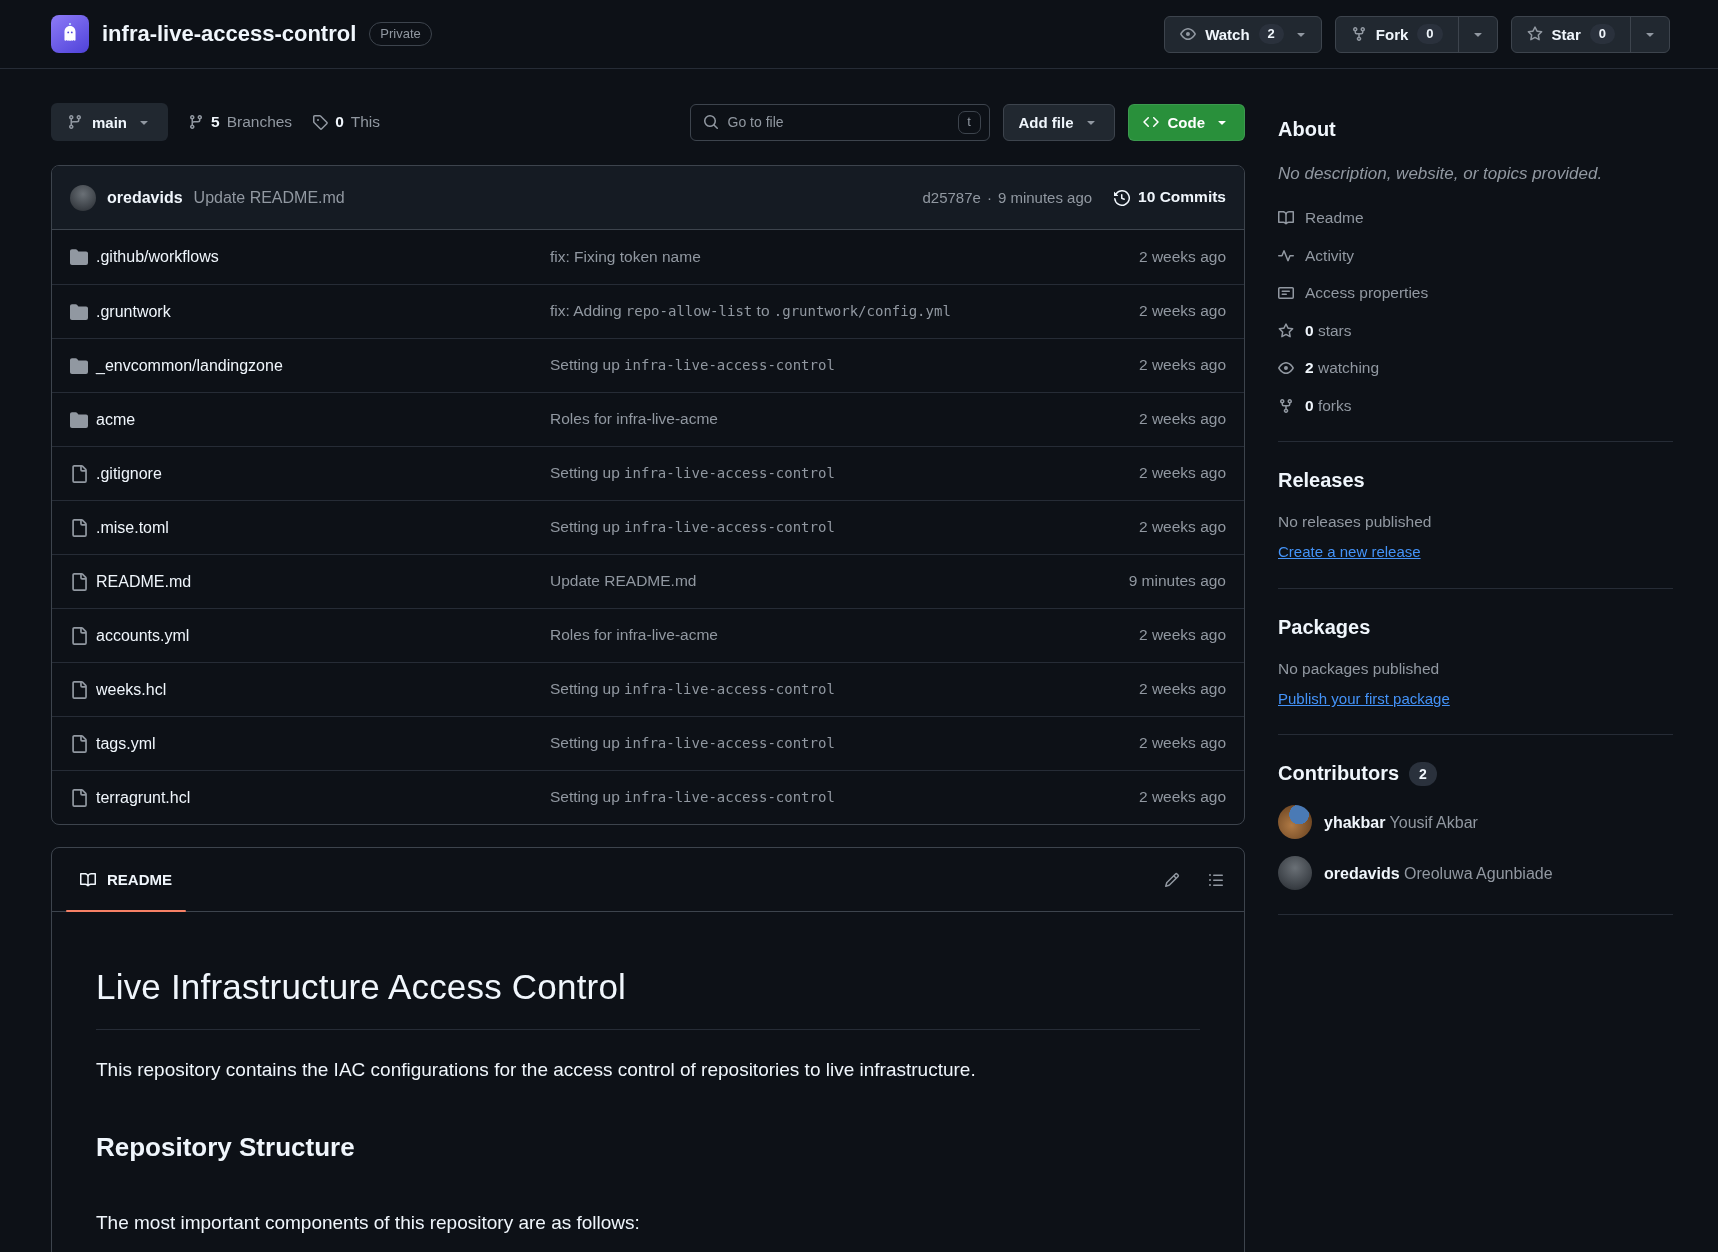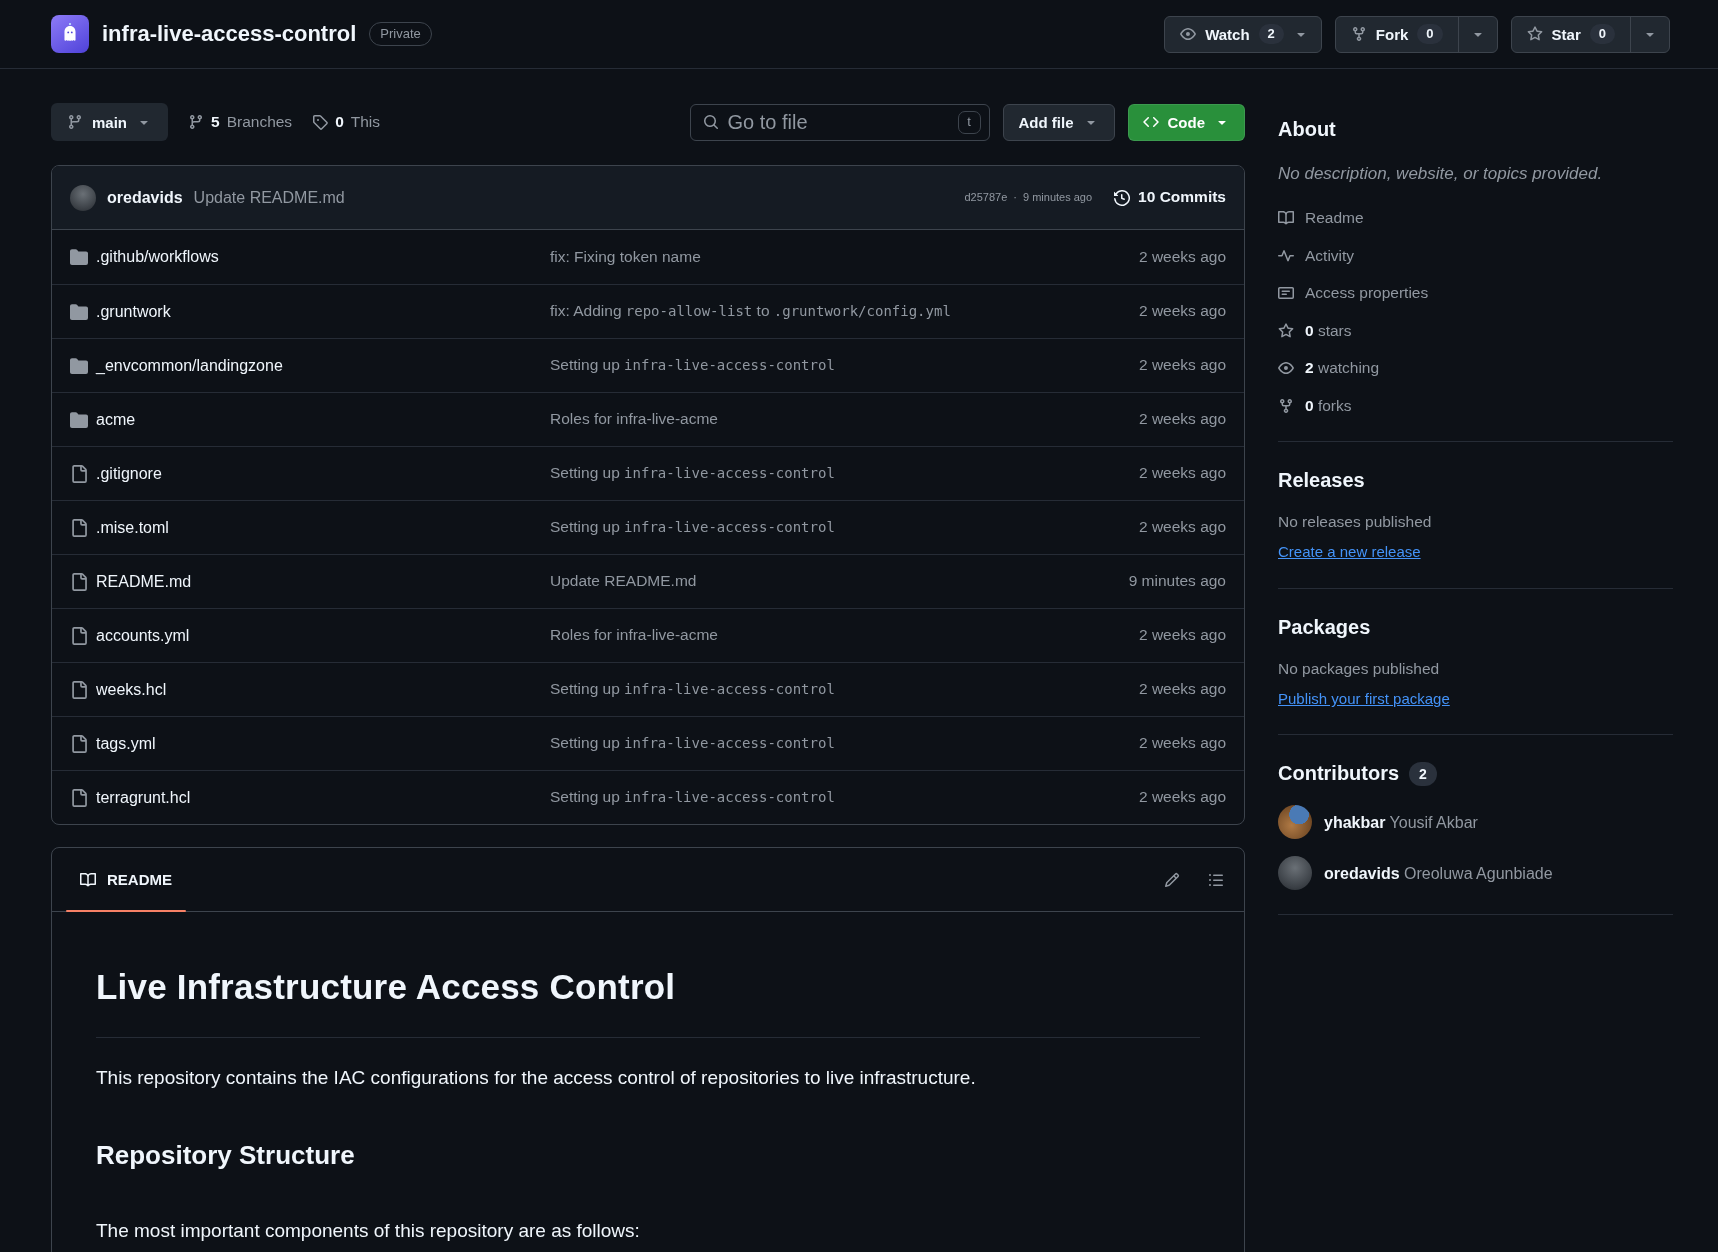--- a/index.html
+++ b/index.html
@@ -36,35 +36,35 @@
 
   
   .toolbar{display:flex;align-items:center;justify-content:space-between;margin-top:34px}
   .tb-left{display:flex;align-items:center;gap:20px}
   .branch-btn{display:flex;align-items:center;gap:9px;height:38px;padding:0 15px;background:var(--btn-bg);border:1px solid transparent;border-radius:6px;color:var(--fg);font:600 15px "Liberation Sans","DejaVu Sans",sans-serif;cursor:pointer}
   .branch-btn .octicon,.branch-btn .caret{color:var(--fg-muted)}
   .stat-link{display:flex;align-items:center;gap:7px;color:var(--fg-muted);font-size:15.5px}
   .stat-link b{color:var(--fg);font-weight:700}
   .tb-right{display:flex;align-items:center;gap:13px}
   .goto-input{display:flex;align-items:center;gap:9px;width:300px;height:37px;border:1px solid var(--card-border);border-radius:6px;padding:0 8px 0 12px;color:var(--fg-muted);cursor:text}
-  .goto-input .ph{flex:1;font-size:20px}
+  .goto-input .ph{flex:1;font-size:14px}
   .kbd{border:1px solid var(--card-border);border-radius:7px;min-width:23px;height:23px;display:flex;align-items:center;justify-content:center;font-size:13px;color:var(--fg-muted)}
   .add-file-btn{display:flex;align-items:center;gap:9px;height:37px;padding:0 15px;background:var(--btn-bg);border:1px solid var(--card-border);border-radius:6px;color:var(--fg);font:600 15px "Liberation Sans","DejaVu Sans",sans-serif;cursor:pointer}
   .add-file-btn .caret{color:var(--fg-muted)}
   .code-btn{display:flex;align-items:center;gap:9px;height:37px;padding:0 14px;background:var(--green);border:1px solid rgba(240,246,252,.1);border-radius:6px;color:#fff;font:600 15px "Liberation Sans","DejaVu Sans",sans-serif;cursor:pointer}
 
   
   .files-card{margin-top:24px;border:1px solid var(--card-border);border-radius:8px;overflow:hidden}
   .commit-bar{display:flex;align-items:center;justify-content:space-between;background:var(--bar-bg);height:64px;padding:0 18px;border-bottom:1px solid var(--card-border)}
   .cb-left{display:flex;align-items:center;gap:11px}
   .avatar-sm{width:26px;height:26px;border-radius:50%;background:radial-gradient(circle at 50% 35%,#6a7076,#3a3f45 70%,#23272c);cursor:pointer}
   .cb-author{font-weight:700;font-size:16px;cursor:pointer}
   .cb-msg{color:var(--fg-muted);font-size:16px;cursor:pointer}
   .cb-right{display:flex;align-items:center;gap:22px}
-  .cb-meta{color:var(--fg-muted);font-size:11px;display:flex;align-items:center;gap:6px}
+  .cb-meta{color:var(--fg-muted);font-size:15px;display:flex;align-items:center;gap:6px}
   .cb-hash{cursor:pointer}
   .cb-commits{display:flex;align-items:center;gap:8px;color:var(--fg);font-weight:600;font-size:15.5px;cursor:pointer}
   .cb-commits .octicon{color:var(--fg)}
   .file-row{display:grid;grid-template-columns:480px 1fr 170px;align-items:center;height:54px;padding:0 18px}
   .file-row + .file-row{border-top:1px solid var(--muted-border)}
   .name-cell{display:flex;align-items:center;gap:8px;min-width:0}
   .ficon{color:var(--fg-muted)}
   .ficon svg{width:18px;height:18px}
   .fname{color:var(--fg);font-size:16px}
   .fmsg{color:var(--fg-muted);font-size:15.5px;white-space:nowrap;overflow:hidden;text-overflow:ellipsis}
@@ -73,21 +73,21 @@
 
   
   .readme-card{margin-top:22px;border:1px solid var(--card-border);border-radius:8px;min-height:620px}
   .readme-header{display:flex;align-items:center;justify-content:space-between;height:64px;border-bottom:1px solid var(--card-border);padding:0 20px 0 10px}
   .readme-tab{position:relative;display:flex;align-items:center;gap:11px;height:100%;padding:0 18px;font-weight:600;font-size:15px;color:var(--fg);cursor:pointer}
   .readme-tab .octicon{color:var(--fg)}
   .readme-tab::after{content:"";position:absolute;left:4px;right:4px;bottom:-1px;height:2px;border-radius:2px;background:var(--orange)}
   .readme-actions{display:flex;align-items:center;gap:28px;color:var(--fg-muted)}
   .readme-actions .icon-btn{cursor:pointer;background:none;border:none;color:var(--fg-muted);padding:0}
   .readme-body{padding:50px 44px 40px}
-  .readme-title{margin:0 0 26px;font-size:35px;font-weight:700;letter-spacing:.2px;padding-bottom:24px;border-bottom:1px solid var(--muted-border)}
+  .readme-title{margin:0 0 26px;font-size:35px;font-weight:400;letter-spacing:.2px;padding-bottom:16px;border-bottom:1px solid var(--muted-border)}
   .readme-p{margin:0 0 46px;font-size:19px;color:var(--fg)}
   .readme-h2{margin:0 0 42px;font-size:26px;font-weight:700}
   .readme-p.last{margin-bottom:0}
 
   
   .sidebar{padding-top:46px}
   .sb-title{margin:0;font-size:20px;font-weight:700;display:flex;align-items:center}
   .sb-desc{font-style:italic;color:var(--fg-muted);font-size:17px;line-height:1.6;margin:16px 0 20px}
   .about-list{margin:0;padding:0;list-style:none}
   .about-item{display:flex;align-items:center;gap:11px;color:var(--fg-muted);font-size:15.5px;margin-top:15px;cursor:pointer}

